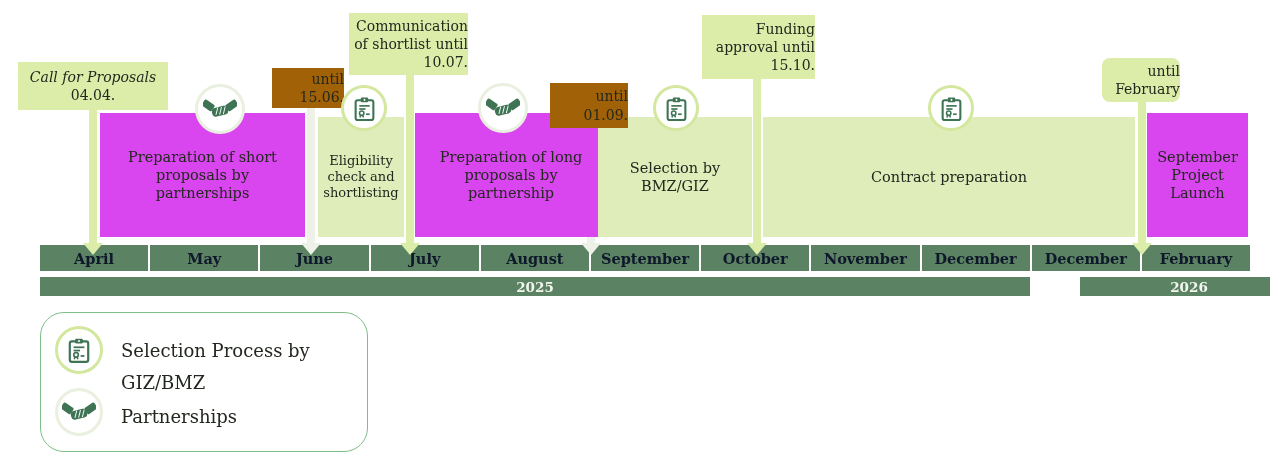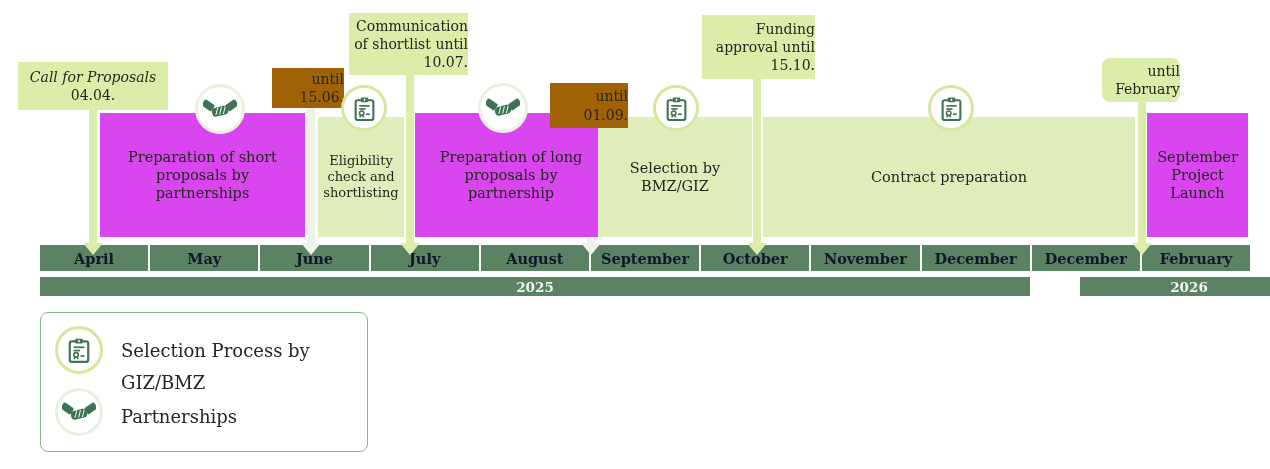--- a/index.html
+++ b/index.html
@@ -61,21 +61,21 @@
   
   .month-bar{position:absolute;left:40px;top:245px;width:1210px;height:26px;display:flex;gap:2px;z-index:1;}
   .month{flex:1;background:#5b8363;color:#0f172a;display:flex;align-items:center;justify-content:center;
     font-weight:bold;font-size:14.5px;}
   .year{position:absolute;top:277px;height:19px;background:#5b8363;color:#f3f6ee;display:flex;
     align-items:center;justify-content:center;font-weight:bold;font-size:13.5px;z-index:1;}
   .y2025{left:40px;width:990px;}
   .y2026{left:1032px;width:218px;margin-left:48px;}
   
   .legend{position:absolute;left:40px;top:312px;width:328px;height:140px;border:1.5px solid #7fbd8a;
-    border-radius:8px;background:#ffffff;z-index:2;box-sizing:border-box;}
+    border-radius:24px;background:#ffffff;z-index:2;box-sizing:border-box;}
   .legend .icon-circle{position:absolute;}
   .lg1{left:14px;top:13px;width:48px;height:48px;}
   .lg2{left:14px;top:75px;width:48px;height:48px;}
   .legend-label-1{position:absolute;left:80px;top:22px;width:230px;font-size:18px;line-height:32px;}
   .legend-label-2{position:absolute;left:80px;top:88px;width:230px;font-size:18px;line-height:32px;}
   svg.glyph{display:block;}
 </style>
 </head>
 <body>
 

